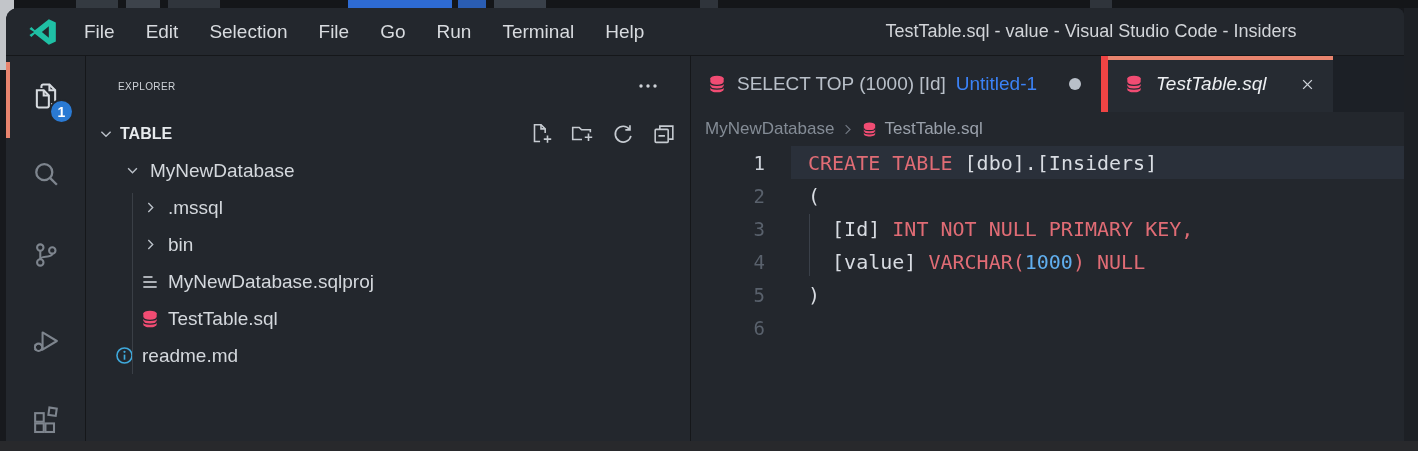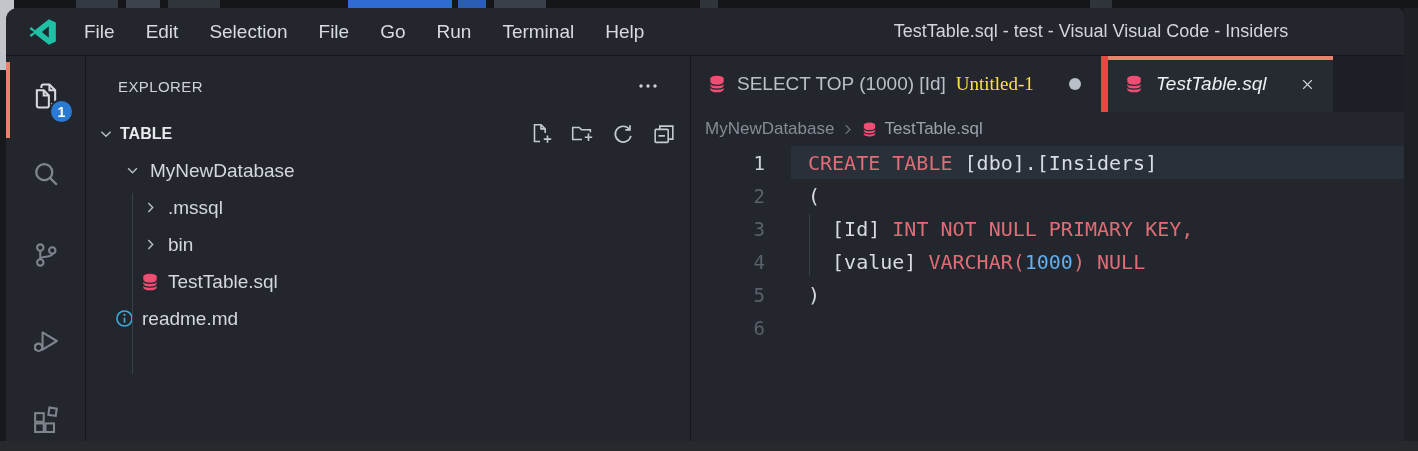--- a/index.html
+++ b/index.html
@@ -34,21 +34,21 @@
   .act-btn { position:absolute; left:17px; width:46px; height:46px; display:flex;
              align-items:center; justify-content:center; color:#7e858e; }
   .act-btn.active { color:#d7dbe0; }
   .badge { position:absolute; right:-5px; bottom:-5px; width:25px; height:25px; border-radius:50%;
            background:#2a7ad4; color:#fff; font-size:14px; font-weight:bold;
            display:flex; align-items:center; justify-content:center; border:2px solid #23272d; }
 
   
   .sidebar { position:relative; width:605px; background:#23272d; border-right:1px solid #15171a; flex:none; }
   .sb-header { position:absolute; top:0; left:0; right:0; height:60px; display:flex; align-items:center; }
-  .sb-title { margin-left:32px; font-size:15px; letter-spacing:.4px; color:#cfd3d8; }
+  .sb-title { margin-left:32px; font-size:10px; letter-spacing:.4px; color:#cfd3d8; }
   .sb-more { margin-left:auto; margin-right:30px; color:#cfd3d8; display:flex; }
   .sb-section { position:absolute; top:60px; left:0; right:0; height:36px; display:flex; align-items:center; }
   .sb-section .twisty { margin-left:10px; }
   .sb-section-label { margin-left:4px; font-size:16px; font-weight:bold; color:#e7eaed; }
   .sb-actions { margin-left:auto; margin-right:13px; display:flex; gap:15px; color:#c6cbd1; }
   .sb-actions .abtn { width:26px; height:26px; display:flex; align-items:center; justify-content:center; }
 
   .tree { position:absolute; top:96px; left:0; right:0; }
   .tree-row { height:37px; display:flex; align-items:center; font-size:19px; color:#d4d8dd; position:relative; }
   .tree-row .twisty { width:24px; display:flex; justify-content:center; color:#b9bfc7; flex:none; }
@@ -57,21 +57,21 @@
   .pad0 { padding-left:34px; } .pad1 { padding-left:52px; } .padfile0 { padding-left:26px; }
   .tree-row.selected { background:#333a44; box-shadow:inset 0 0 0 1.5px #3574b8; }
   .indent-guide-sb { position:absolute; left:46px; top:137px; width:1px; height:181px; background:#3a3f46; }
 
   
   .editor { position:relative; flex:1; background:#23272d; display:flex; flex-direction:column; overflow:hidden; }
   .tabstrip { height:56px; background:#1c2026; display:flex; flex:none; }
   .tab { display:flex; align-items:center; padding:0 16px; font-size:19px; position:relative; }
   .tab1 { width:417px; background:#23272d; border-right:7px solid #ef4444; flex:none; }
   .tab1 .tab-title { color:#b9c0c9; margin-left:10px; white-space:nowrap; }
-  .tab1 .tab-detail { color:#fde047; margin-left:10px; white-space:nowrap;font-family:Liberation Serif, serif; }
+  .tab1 .tab-detail { color:#3b82f6; margin-left:10px; white-space:nowrap; }
   .dirty-dot { width:12px; height:12px; border-radius:50%; background:#b9c0c9; margin-left:auto; margin-right:4px; }
   .tab2 { width:225px; background:#262b32; box-shadow:inset 0 4px 0 #e8846e; flex:none; }
   .tab2 .tab-title { color:#eef0f3; font-style:italic; margin-left:12px; white-space:nowrap; }
   .tab-close { margin-left:auto; color:#ccd1d7; display:flex; }
 
   .breadcrumb { height:34px; display:flex; align-items:center; padding-left:14px; font-size:17px; flex:none; }
   .bc-item { color:#848c96; }
   .bc-item.bc-file { color:#9aa1ab; margin-left:4px; }
   .bc-sep { color:#6f7680; margin:0 6px; display:flex; }
   .bc-ico { display:flex; margin-right:2px; }
@@ -118,21 +118,21 @@
       <div class="menubar">
         <span class="menu-item">File</span>
         <span class="menu-item">Edit</span>
         <span class="menu-item">Selection</span>
         <span class="menu-item">File</span>
         <span class="menu-item">Go</span>
         <span class="menu-item">Run</span>
         <span class="menu-item">Terminal</span>
         <span class="menu-item">Help</span>
       </div>
-      <div class="win-title">TestTable.sql - test - Visual Visual Code - Insiders</div>
+      <div class="win-title">TestTable.sql - value - Visual Studio Code - Insiders</div>
     </div>
 
     <div class="main">
 
       <div class="activitybar">
         <div class="act-indicator"></div>
         <div class="act-btn active" style="top:17px;">
           <svg width="32" height="32" viewBox="0 0 28 28" fill="none" stroke="currentColor" stroke-width="1.8">
             <path d="M10 7 V5.5 A1.5 1.5 0 0 1 11.5 4 H17 L22 9 V19.5 A1.5 1.5 0 0 1 20.5 21 H18.5"></path>
             <path d="M17 4 V9 H22"></path>
@@ -243,20 +243,30 @@
           <div class="tree-row pad1">
             <span class="twisty">
               <svg width="19" height="19" viewBox="0 0 26 26" fill="none" stroke="currentColor" stroke-width="1.9">
                   <path d="M10 7 L16 13 L10 19"></path>
                 </svg>
             </span>
             <span class="tlabel">bin</span>
           </div>
           <div class="tree-row pad1">
             <span class="ficon">
+              <svg width="20" height="20" viewBox="0 0 24 24" fill="none" stroke="#c9ced4" stroke-width="2">
+                <path d="M4 6 H15"></path>
+                  <path d="M4 12 H20"></path>
+                  <path d="M4 18 H20"></path>
+              </svg>
+            </span>
+            <span class="tlabel">MyNewDatabase.sqlproj</span>
+          </div>
+          <div class="tree-row pad1">
+            <span class="ficon">
               <svg width="20" height="20" viewBox="0 0 24 24">
                 <ellipse cx="12" cy="5.5" rx="8" ry="3.4" fill="#f14c73"></ellipse>
                 <path d="M4 5.5 V18.5 C4 20.4 7.6 22 12 22 C16.4 22 20 20.4 20 18.5 V5.5 Z" fill="#f14c73"></path>
                 <path d="M4 10.2 C4 12.1 7.6 13.6 12 13.6 C16.4 13.6 20 12.1 20 10.2" stroke="#23272d" stroke-width="1.6" fill="none"></path>
                 <path d="M4 14.8 C4 16.7 7.6 18.2 12 18.2 C16.4 18.2 20 16.7 20 14.8" stroke="#23272d" stroke-width="1.6" fill="none"></path>
               </svg>
             </span>
             <span class="tlabel">TestTable.sql</span>
           </div>
           <div class="tree-row padfile0">

